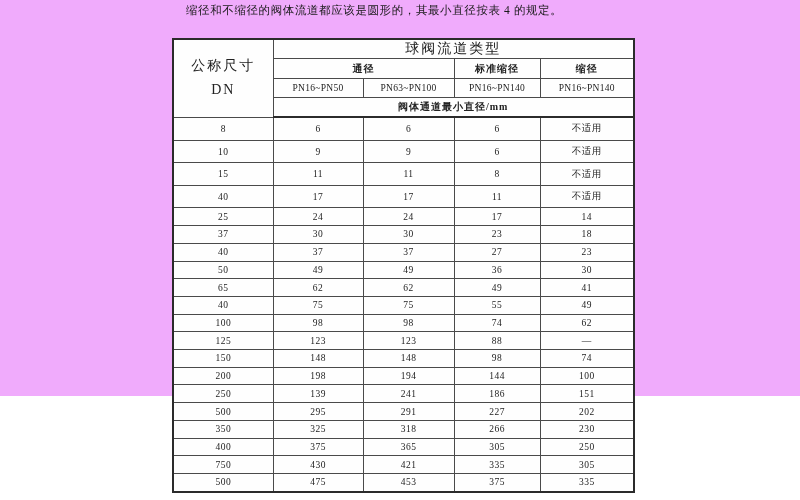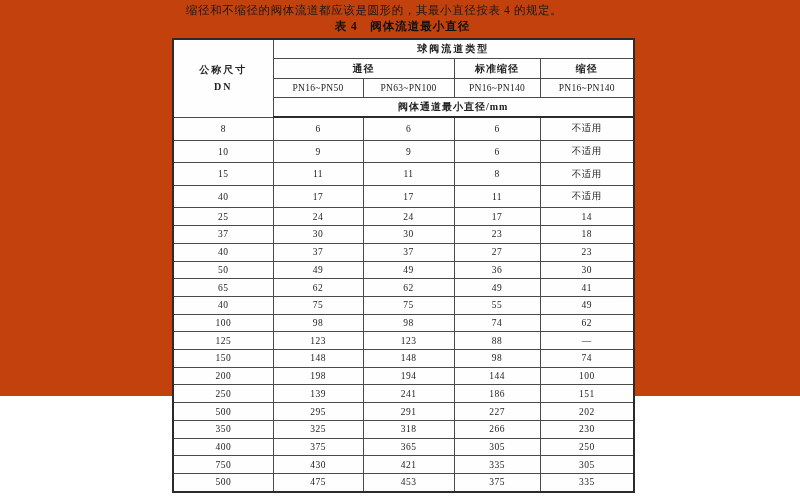--- a/index.html
+++ b/index.html
@@ -3,21 +3,21 @@
 <meta charset="utf-8">
 <style>
   html, body {
     margin: 0; padding: 0;
     width: 800px; height: 500px;
     background: #ffffff;
     overflow: hidden;
     font-family: "Liberation Serif", serif;
     color: #1c1c1c;
   }
-  .page { position: relative; width: 800px; height: 396px; background: #c2410c; }
+  .page { position: relative; width: 800px; height: 396px; background: #f0abfc; }
 
   .intro {
     position: absolute;
     left: 186px; top: 3px;
     font-size: 11.5px;
     letter-spacing: 0.6px;
     white-space: nowrap;
     color: #1a1a1a;
   }
   .table-title {
@@ -43,40 +43,39 @@
     border: 1px solid #4a4a4a;
     text-align: center;
     vertical-align: middle;
     padding: 0;
     font-size: 9.5px;
     font-weight: normal;
     color: #222;
     overflow: hidden;
   }
   table.min-dia { border: 2px solid #2b2b2b; }
-  tr.h-row1 th { height: 18px; font-weight: bold; font-size: 10px; letter-spacing: 2px; }
+  tr.h-row1 th { height: 18px; font-weight: normal; font-size: 14px; letter-spacing: 2px; }
   tr.h-row2 th { height: 19px; font-weight: bold; font-size: 10px; letter-spacing: 1px; }
   tr.h-row3 th { height: 18px; font-size: 9.5px; letter-spacing: 0.3px; margin-top: 20px; }
   tr.h-row4 th { height: 18px; font-weight: bold; font-size: 10px; letter-spacing: 1px; border-bottom: 2px solid #2b2b2b; }
   th.dn-head {
     font-weight: normal;
     font-size: 10px;
     letter-spacing: 1px;
     line-height: 1.7;
   }
   tbody td { font-size: 9.5px; letter-spacing: 0.5px; }
 </style>
 </head>
 <body>
 
 <div class="page">
 
   <div class="intro">缩径和不缩径的阀体流道都应该是圆形的，其最小直径按表 4 的规定。</div>
 
-  <div class="table-title">表 4　阀体流道最小直径</div>
 
   <table class="min-dia">
     <colgroup>
       <col style="width:100px">
       <col style="width:90px">
       <col style="width:91px">
       <col style="width:86px">
       <col style="width:94px">
     </colgroup>
     <thead>

